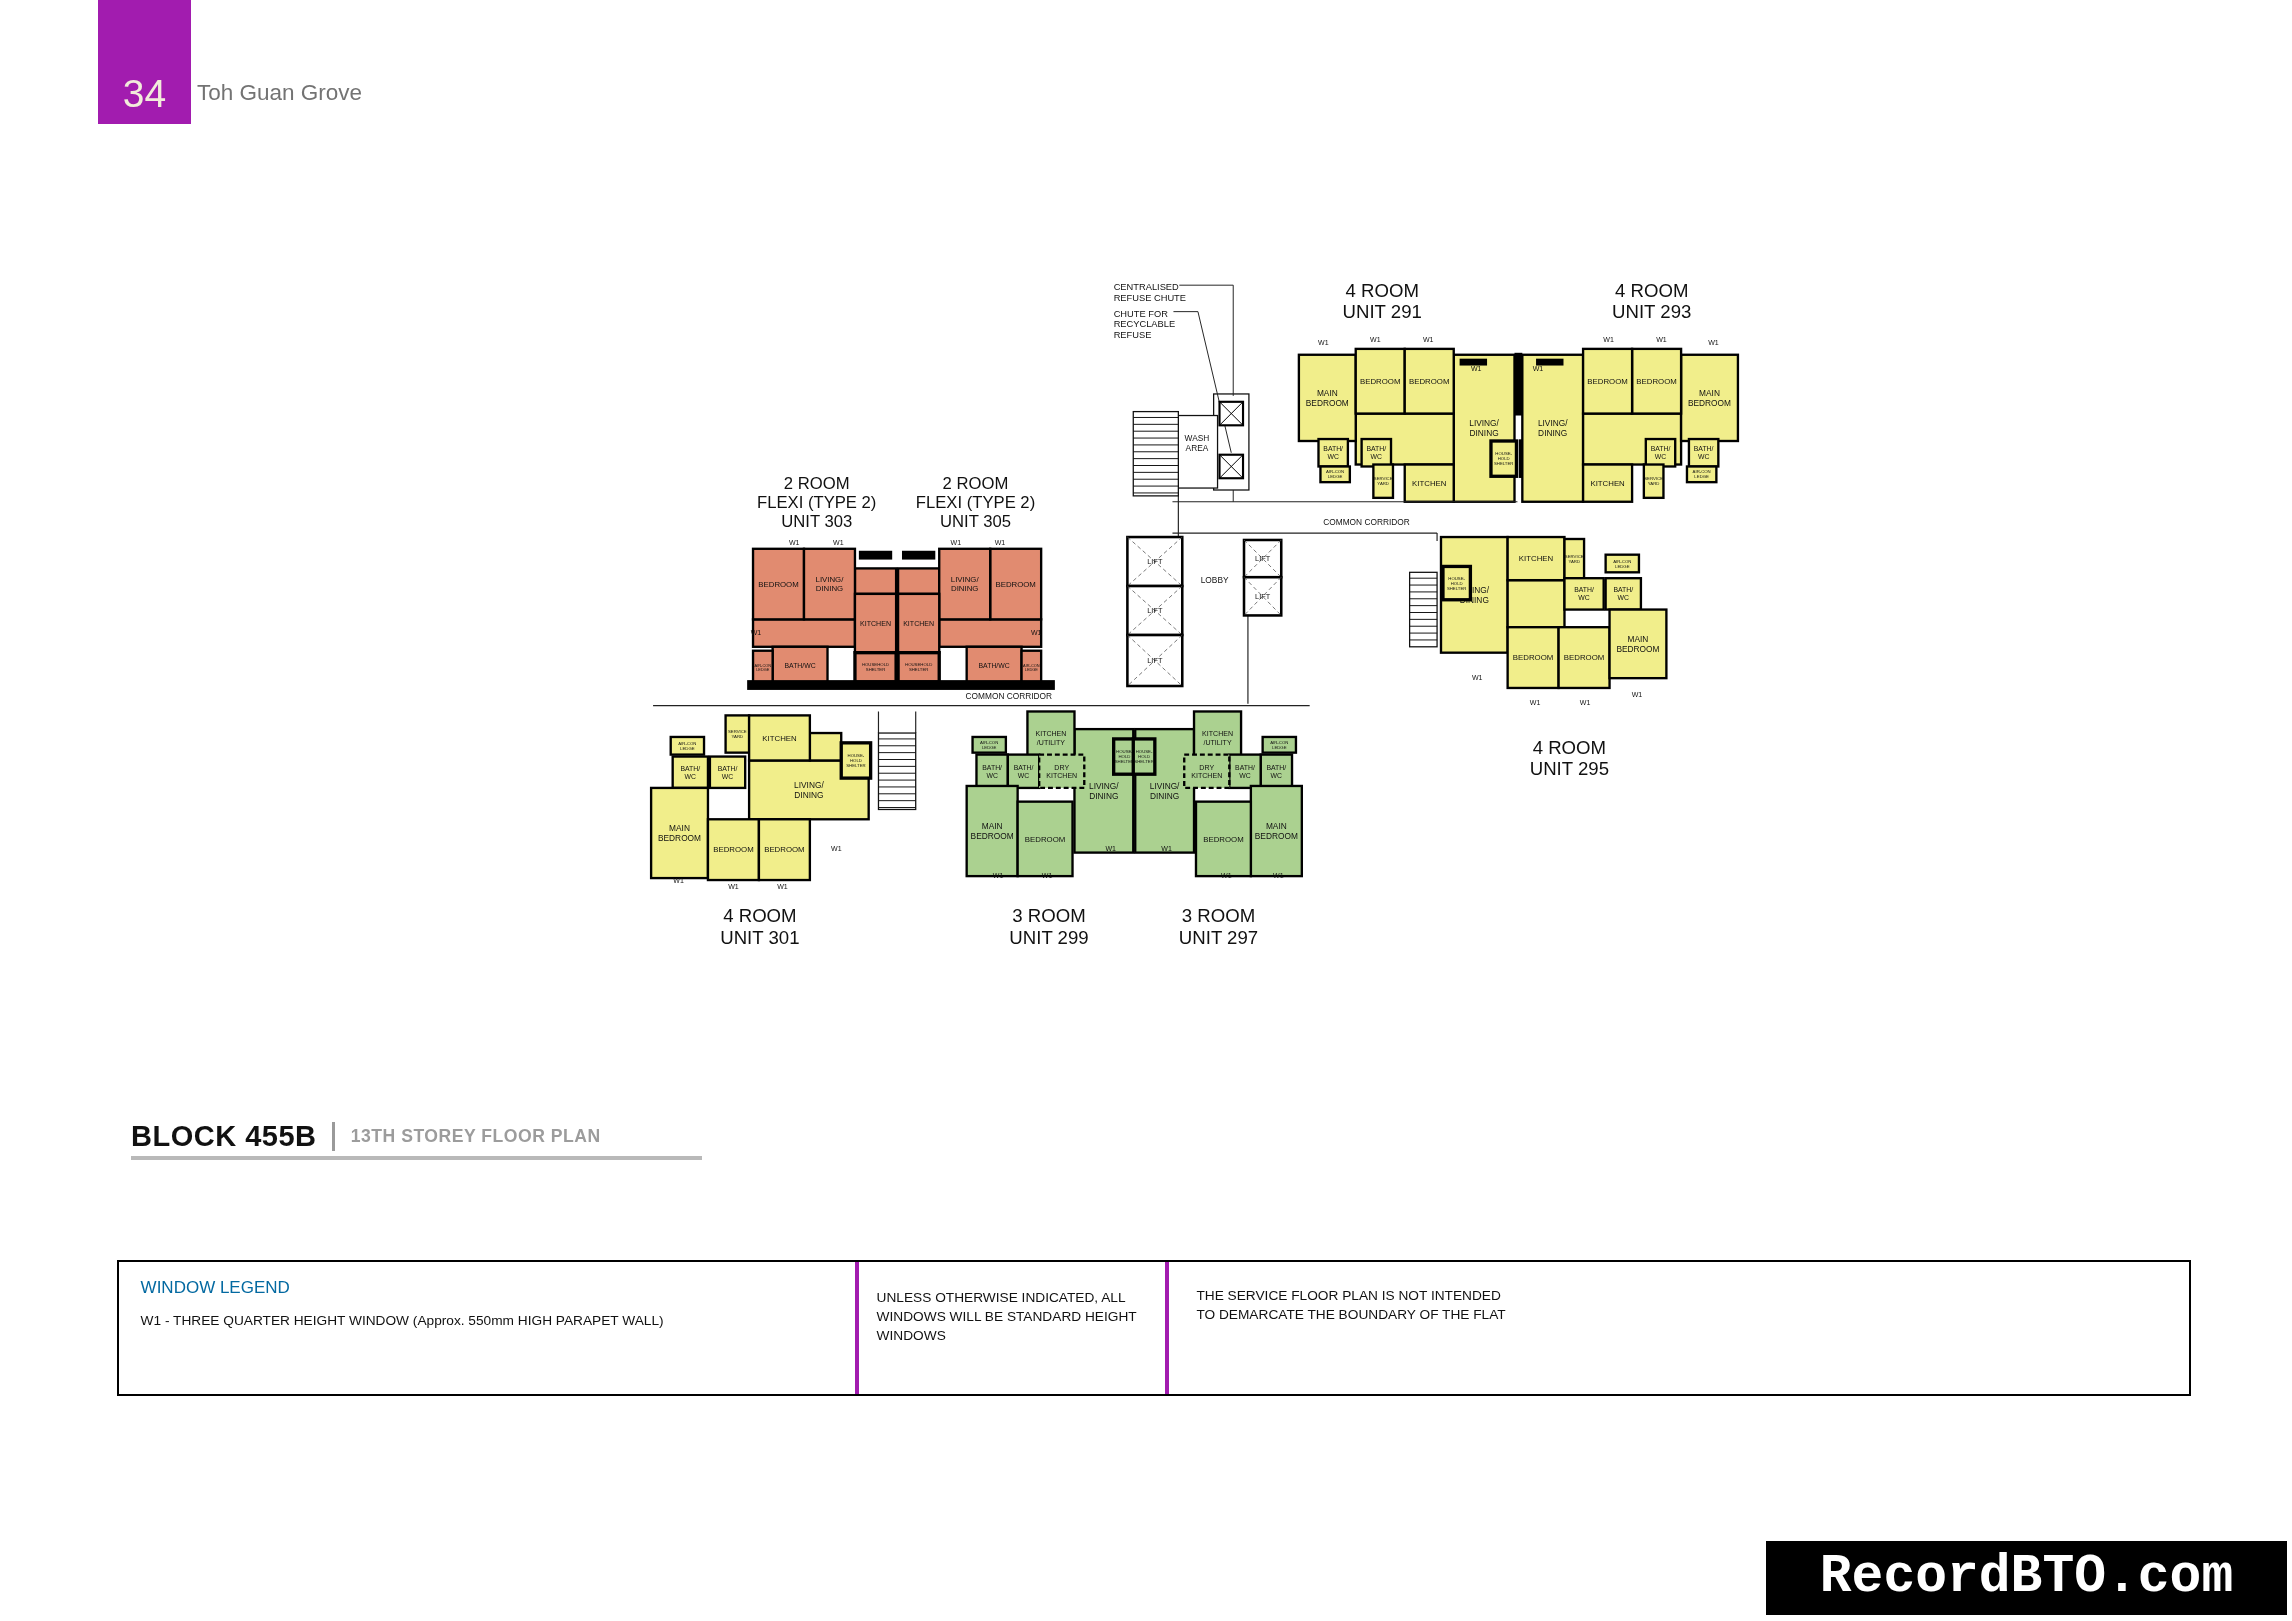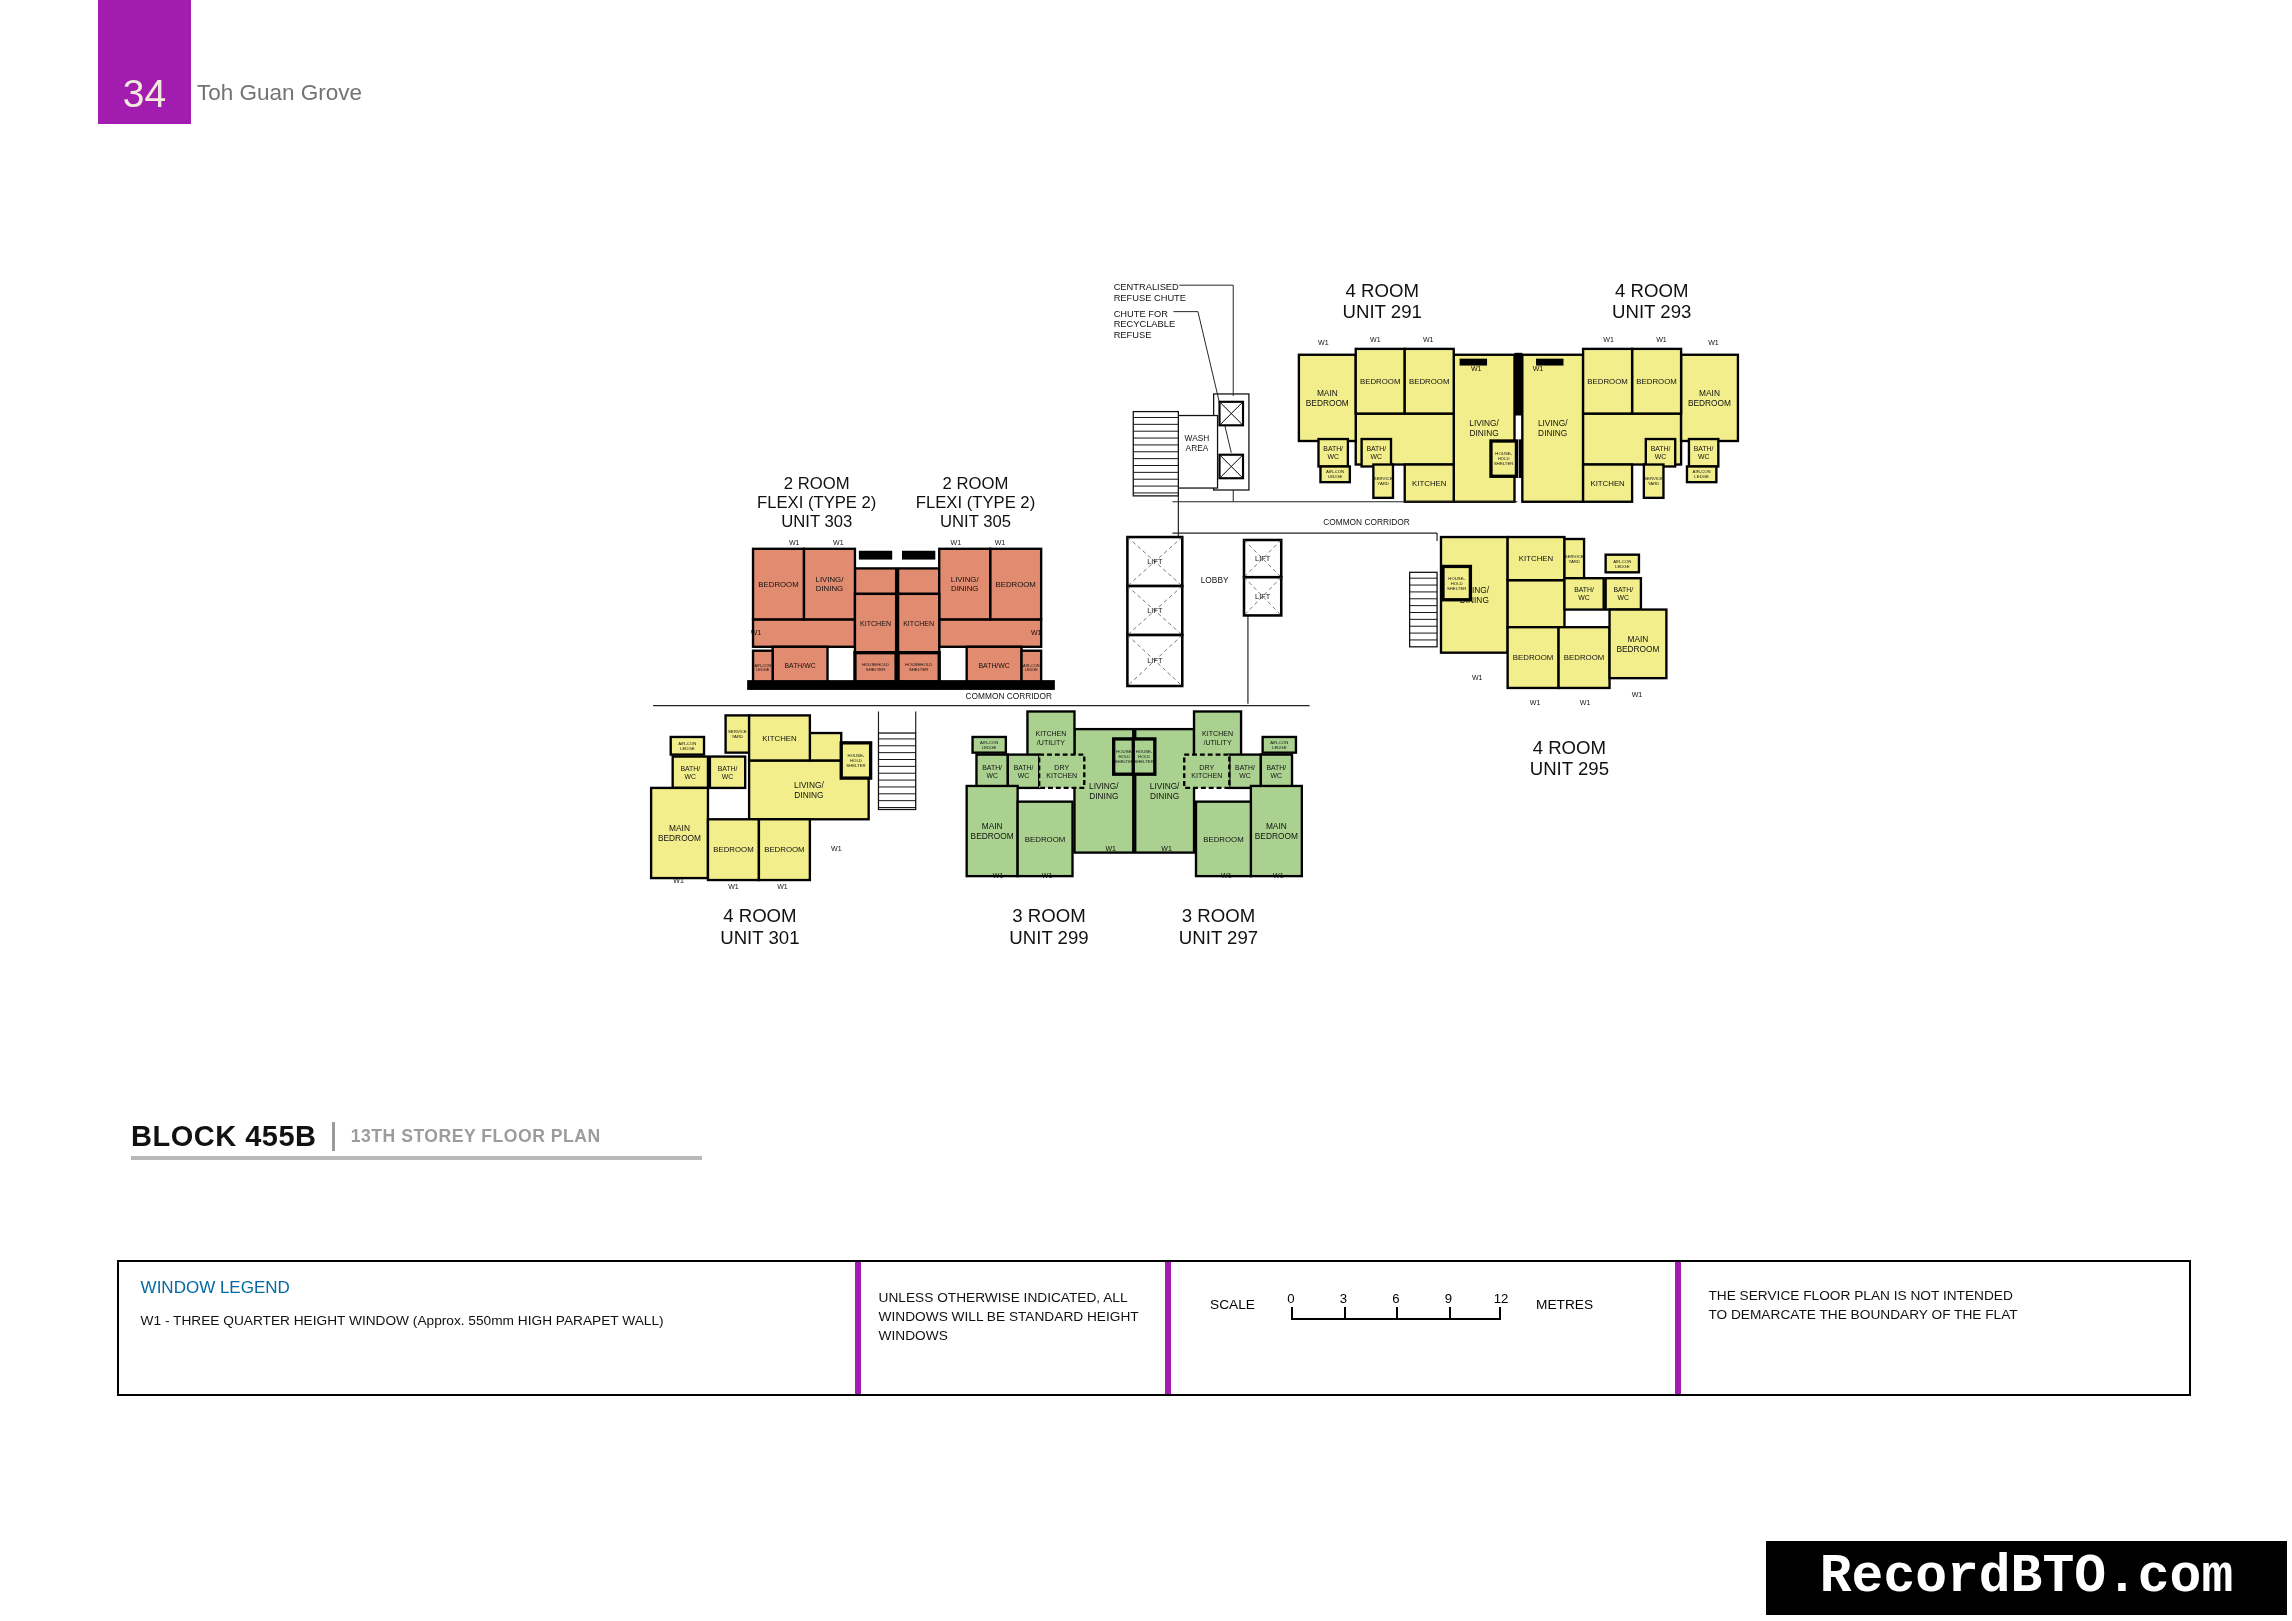--- a/index.html
+++ b/index.html
@@ -13,21 +13,21 @@
   
   .plan{position:absolute;left:0;top:0}
   
   .blockrow{position:absolute;left:131px;top:1120px;display:flex;align-items:center}
   .blocktitle{font-size:29px;font-weight:bold;color:#111;letter-spacing:0.5px}
   .vsep{width:2.9px;height:29px;background:#9a9a9a;margin:0 15.7px}
   .storeytitle{font-size:17.6px;font-weight:bold;color:#9c9c9c;letter-spacing:0.5px}
   .grayline{position:absolute;left:131px;top:1156px;width:571px;height:3.9px;background:#b9b9b9}
   .note{position:absolute;left:131px;top:1175px;font-size:15.7px;line-height:21.6px;color:#111}
   .legend{position:absolute;left:117px;top:1260px;width:2074px;height:136px;border:2px solid #000;display:flex}
-  .lcell{position:relative;height:100%;border-left:6px solid #a21caf}
+  .lcell{position:relative;height:100%;border-left:4px solid #a21caf}
   .lcell:first-child{border-left:none}
   .c1{width:736px}.c2{width:310px}.c3{width:510px}.c4{flex:1}
   .ltitle{position:absolute;left:21.6px;top:15.7px;font-size:17px;color:#0369a1}
   .ldesc{position:absolute;left:21.6px;top:51px;font-size:13.7px;color:#111}
   .wnote{position:absolute;left:17.6px;top:27.4px;font-size:13.7px;line-height:18.6px;color:#111}
   .scale-label{position:absolute;left:39px;top:35px;font-size:13.7px}
   .snums{position:absolute;left:120px;top:29px;width:210px;height:15.7px}
   .snums span{position:absolute;transform:translateX(-50%);font-size:13.2px}
   .s0{left:0}.s1{left:25%}.s2{left:50%}.s3{left:75%}.s4{left:100%}
   .sbar{position:absolute;left:120px;top:47px;width:210px;height:10.8px;border-bottom:2px solid #000}
@@ -335,38 +335,20 @@
       <div class="ltitle">WINDOW LEGEND</div>
       <div class="ldesc">W1 - THREE QUARTER HEIGHT WINDOW (Approx. 550mm HIGH PARAPET WALL)</div>
     </div>
     <div class="lcell c2">
       <div class="wnote">
         <div>UNLESS OTHERWISE INDICATED, ALL</div>
         <div>WINDOWS WILL BE STANDARD HEIGHT</div>
         <div>WINDOWS</div>
       </div>
     </div>
-    <div class="lcell c3">
-      <div class="scale-label">SCALE</div>
-      <div class="snums">
-        <span class="s0">0</span>
-        <span class="s1">3</span>
-        <span class="s2">6</span>
-        <span class="s3">9</span>
-        <span class="s4">12</span>
-      </div>
-      <div class="sbar">
-        <i class="t0"></i>
-          <i class="t1"></i>
-          <i class="t2"></i>
-          <i class="t3"></i>
-          <i class="t4"></i>
-      </div>
-      <div class="metres">METRES</div>
-    </div>
     <div class="lcell c4">
       <div class="bnote">
         <div>THE SERVICE FLOOR PLAN IS NOT INTENDED</div>
         <div>TO DEMARCATE THE BOUNDARY OF THE FLAT</div>
       </div>
     </div>
   </div>
 
   <div class="watermark">RecordBTO.com</div>
 </div>

